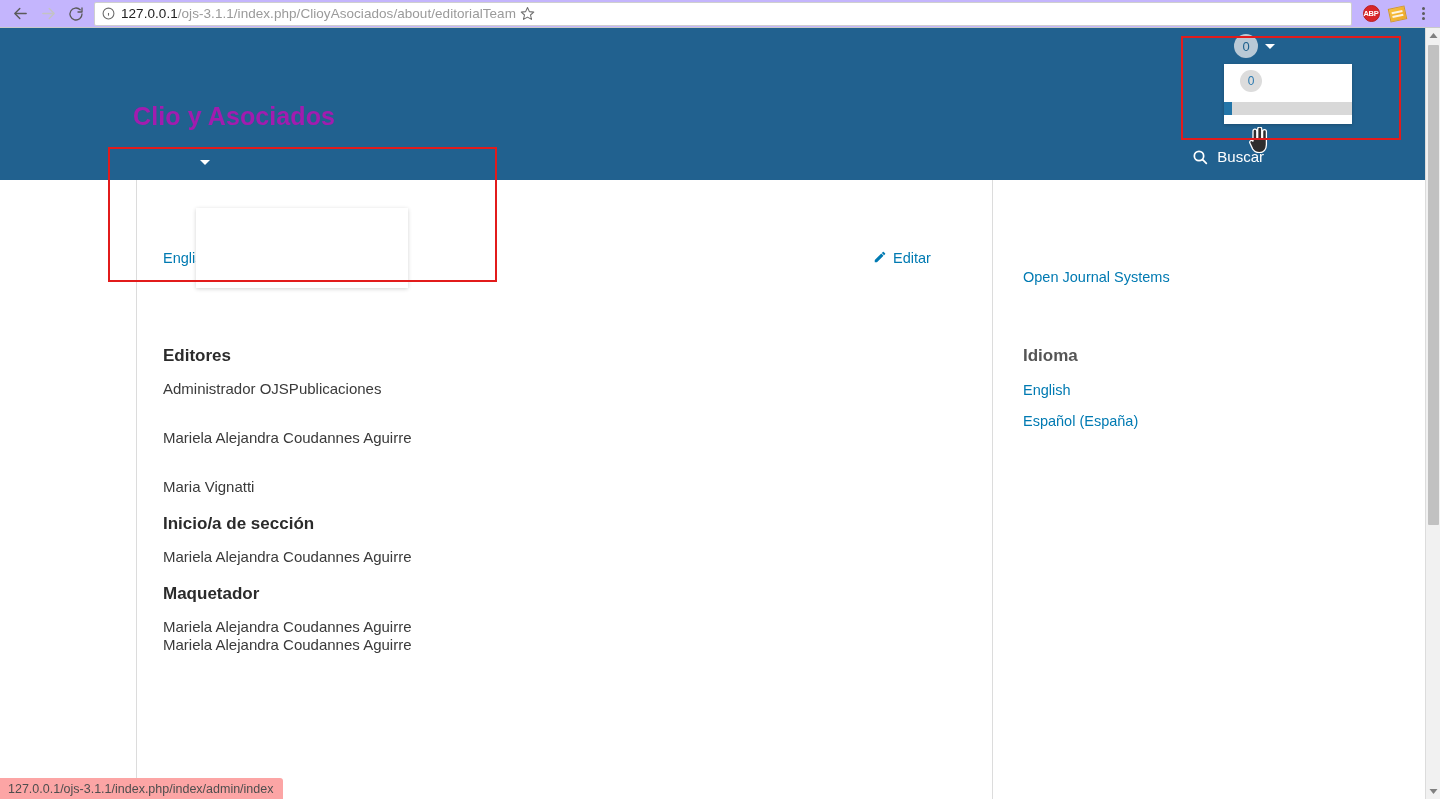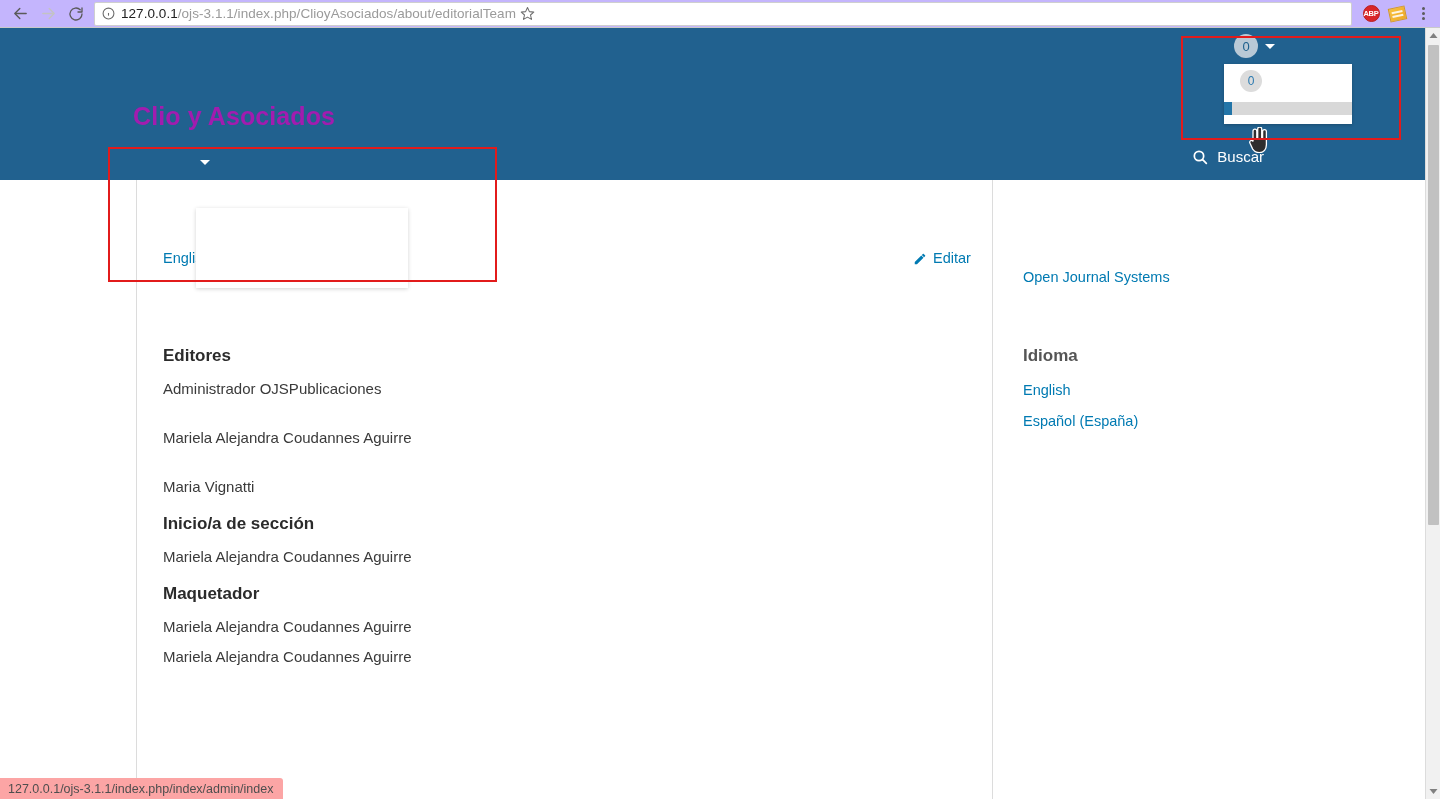--- a/index.html
+++ b/index.html
@@ -196,22 +196,22 @@
 
   .breadcrumb {
     position: absolute;
     left: 163px; top: 222px;
     font-size: 14.5px;
     color: #007ab2;
   }
 
   .edit-link {
     position: absolute;
-    left: 913px; top: 222px;
-    display: flex; align-items: flex-end; gap: 6px;
+    left: 873px; top: 222px;
+    display: flex; align-items: flex-start; gap: 6px;
     color: #007ab2;
     font-size: 14.5px;
   }
   .edit-link svg { display: block; }
 
   
   .nav-dropdown {
     position: absolute;
     left: 196px; top: 180px;
     width: 212px; height: 80px;
@@ -234,21 +234,21 @@
   .team-heading {
     font-size: 17px;
     font-weight: bold;
     color: #2b2b2b;
     margin: 0 0 14px 0;
     padding-top: 18px;
   }
   .team-member {
     font-size: 15px;
     color: #3a3a3a;
-    margin: 12px 0 31px 0;
+    margin: 0 0 31px 0;
     line-height: 1.2;
   }
   .team-member:last-child { margin-bottom: 0; }
 
   
   .sidebar {
     position: absolute;
     left: 1023px; top: 152px;
     width: 260px;
   }

